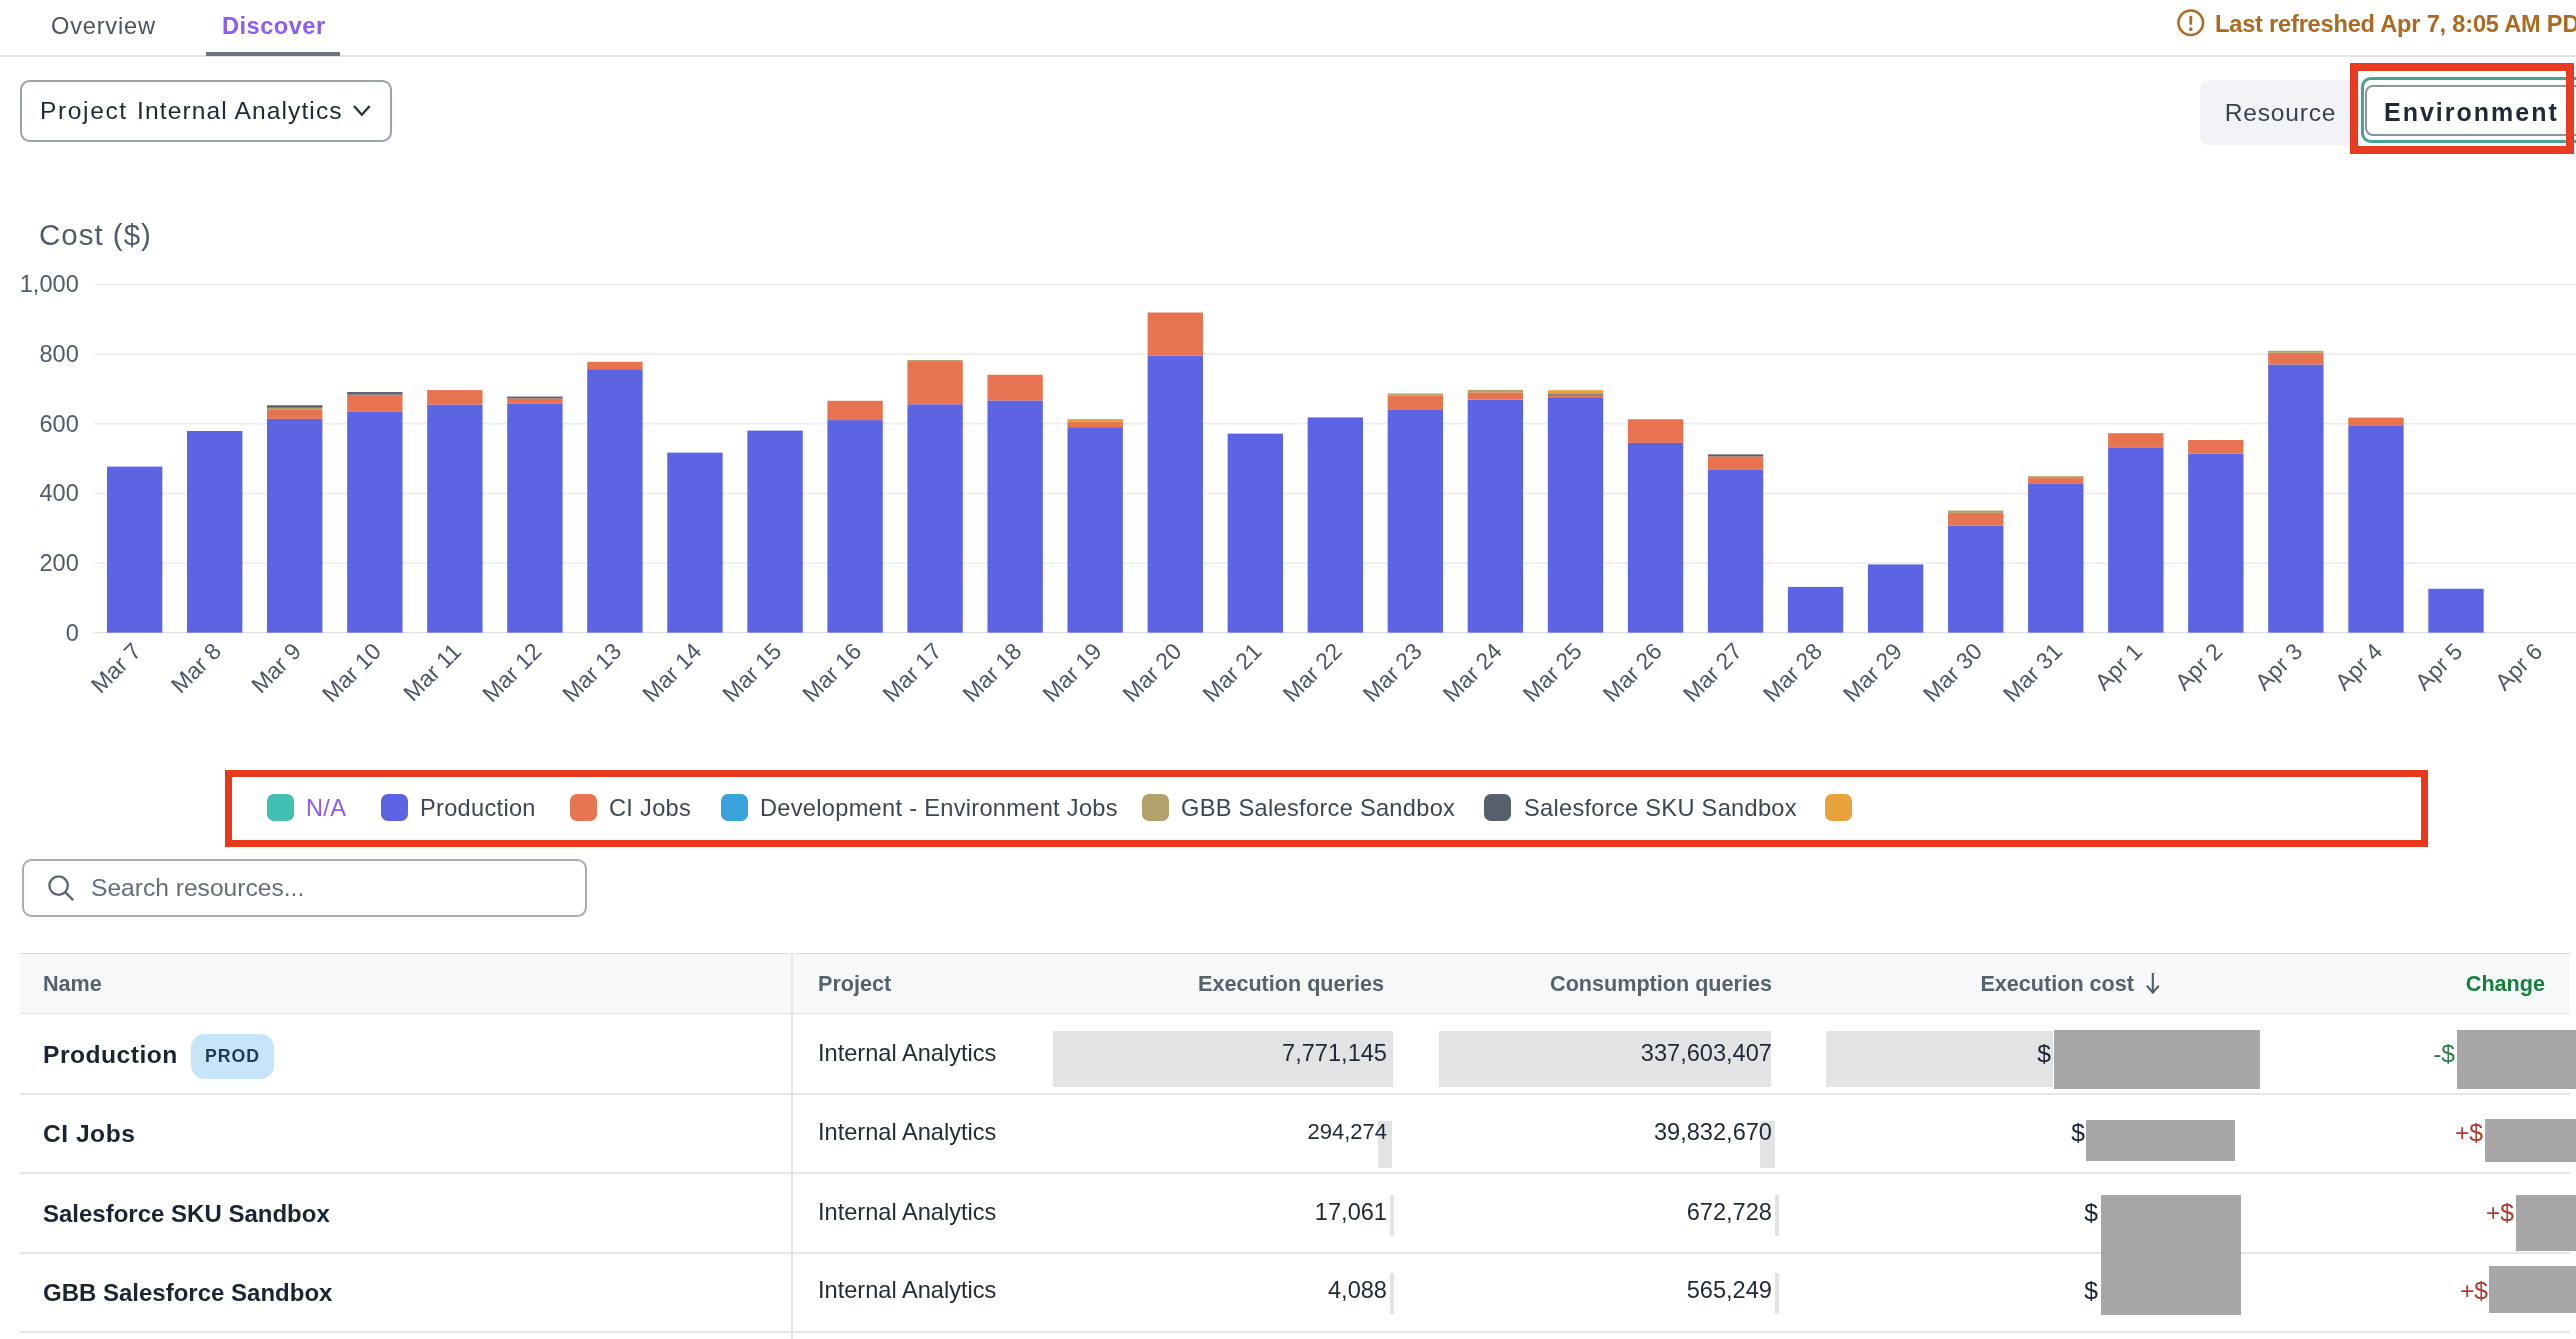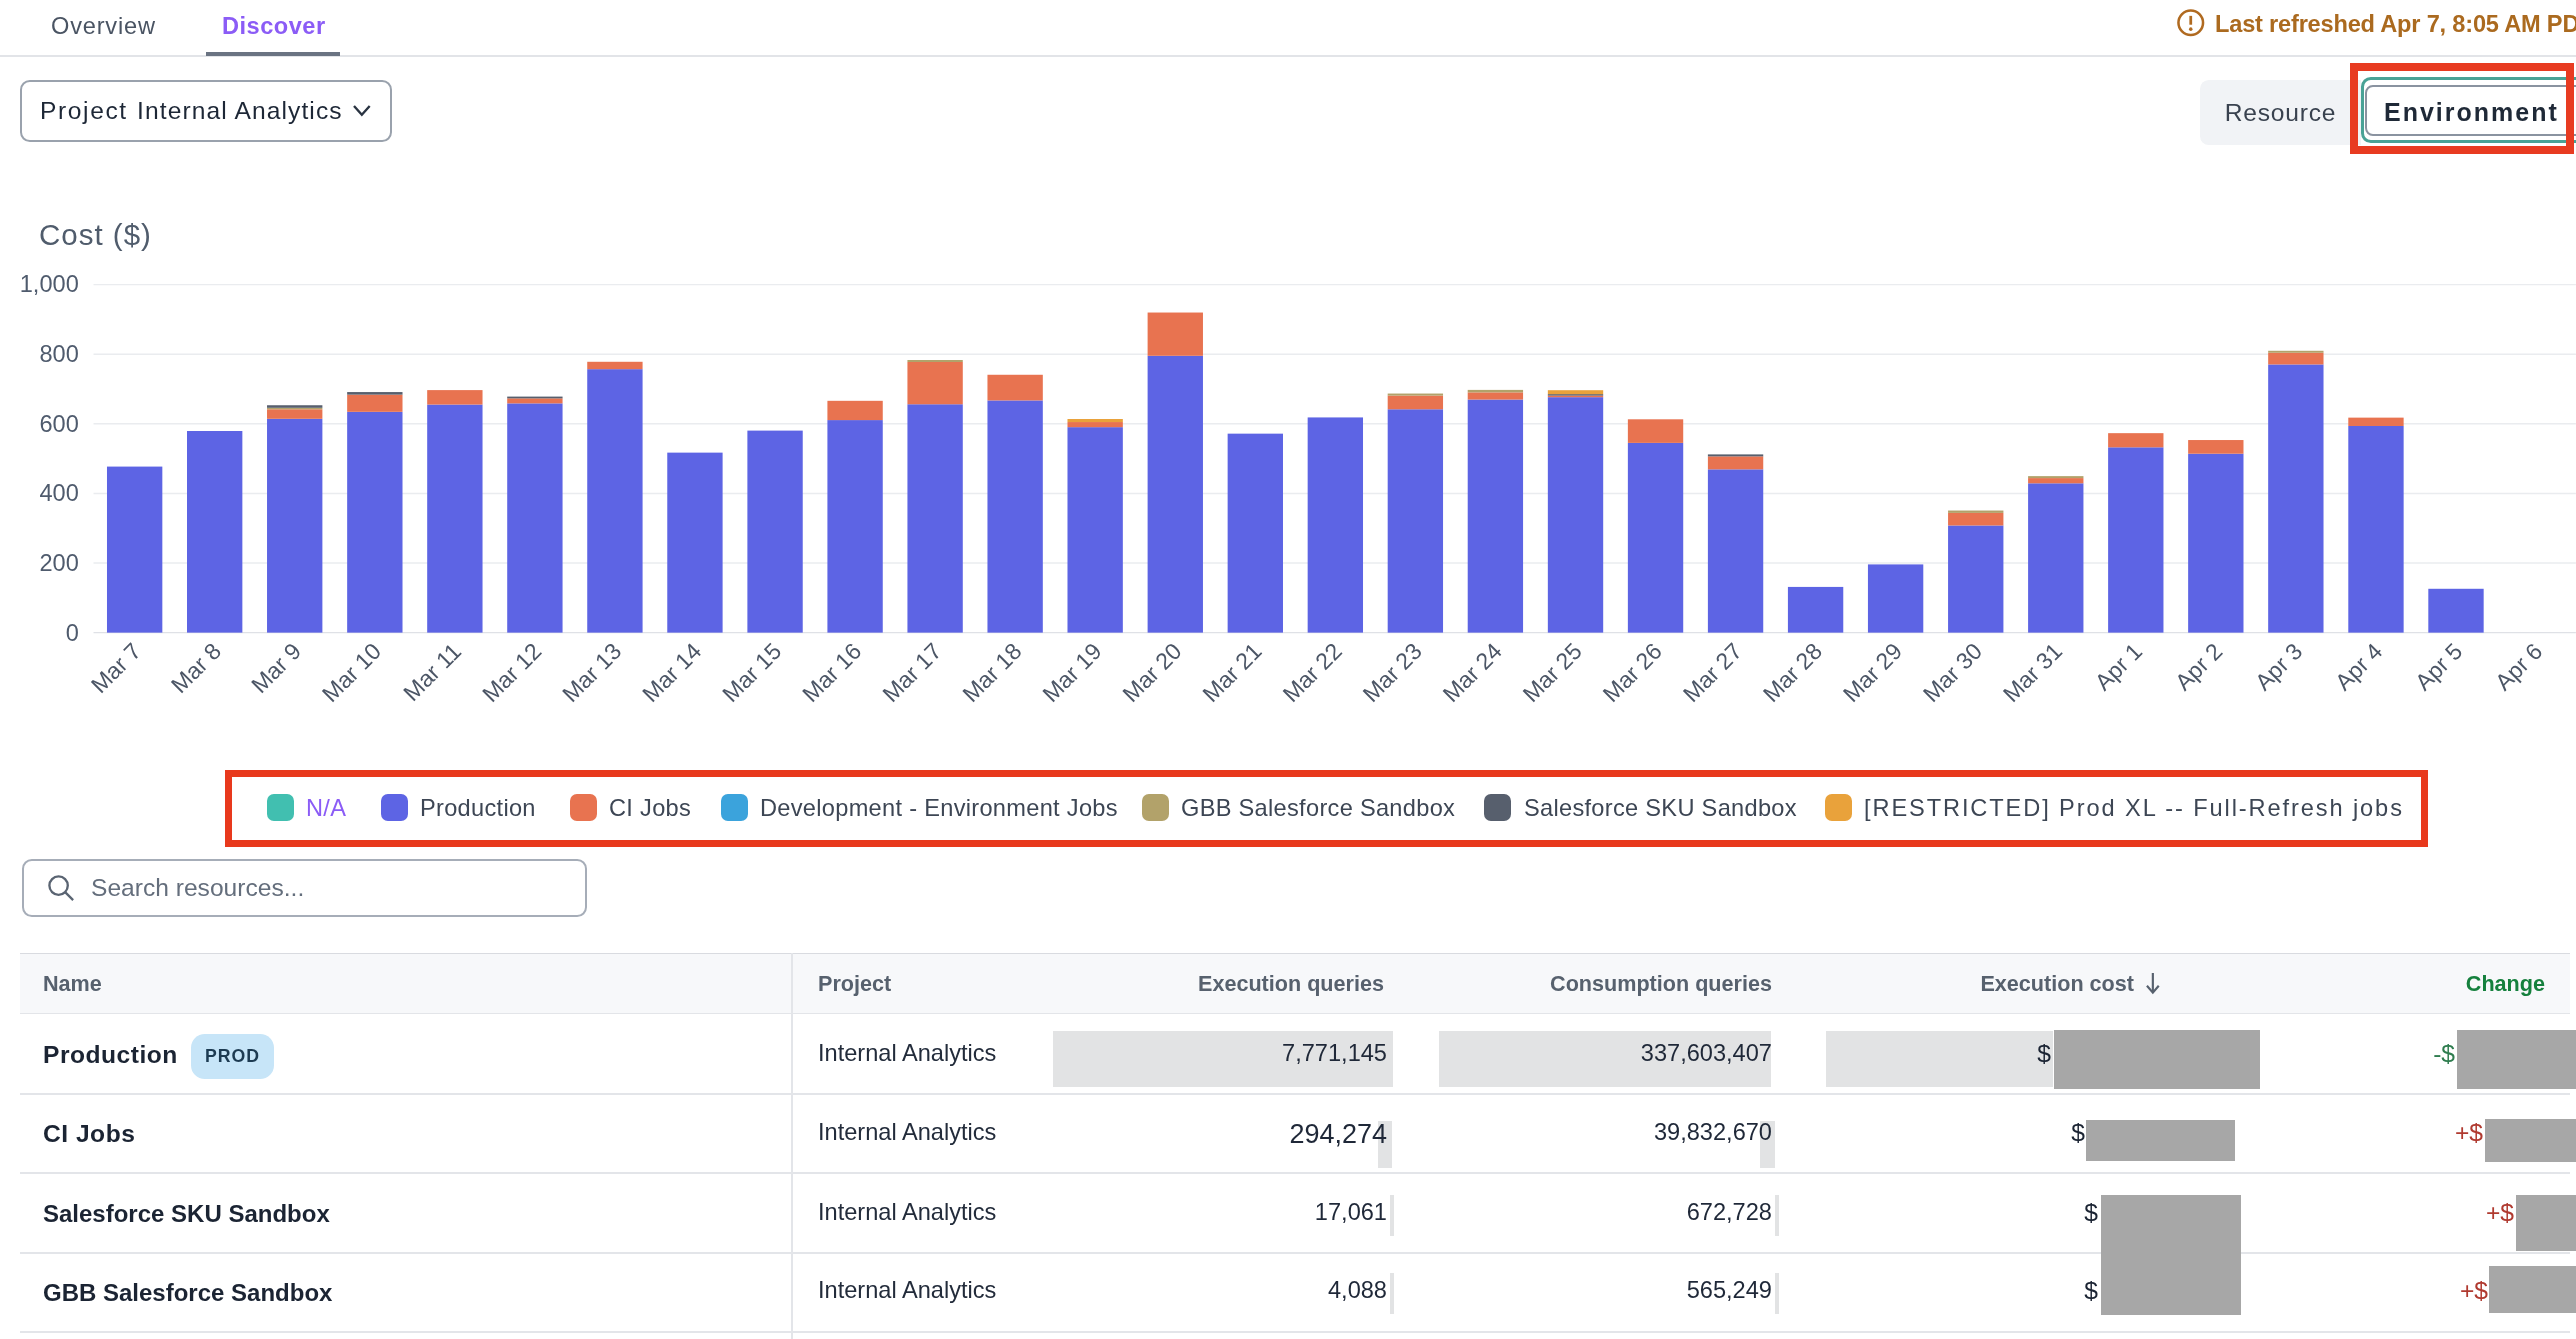--- a/index.html
+++ b/index.html
@@ -155,21 +155,20 @@
 <div style="position:absolute;left:420px;top:795px;font-size:23.6px;letter-spacing:0.3px;color:#3d4654;white-space:nowrap;">Production</div>
 <div style="position:absolute;left:570px;top:794px;width:26.5px;height:26.5px;border-radius:6.9px;background:#e87350;"></div>
 <div style="position:absolute;left:609px;top:795px;font-size:23.6px;letter-spacing:0.3px;color:#3d4654;white-space:nowrap;">CI Jobs</div>
 <div style="position:absolute;left:721px;top:794px;width:26.5px;height:26.5px;border-radius:6.9px;background:#3ba3dc;"></div>
 <div style="position:absolute;left:760px;top:795px;font-size:23.6px;letter-spacing:0.3px;color:#3d4654;white-space:nowrap;">Development - Environment Jobs</div>
 <div style="position:absolute;left:1142px;top:794px;width:26.5px;height:26.5px;border-radius:6.9px;background:#b2a26a;"></div>
 <div style="position:absolute;left:1181px;top:795px;font-size:23.6px;letter-spacing:0.3px;color:#3d4654;white-space:nowrap;">GBB Salesforce Sandbox</div>
 <div style="position:absolute;left:1484px;top:794px;width:26.5px;height:26.5px;border-radius:6.9px;background:#575f6d;"></div>
 <div style="position:absolute;left:1524px;top:795px;font-size:23.6px;letter-spacing:0.3px;color:#3d4654;white-space:nowrap;">Salesforce SKU Sandbox</div>
 <div style="position:absolute;left:1825px;top:794px;width:26.5px;height:26.5px;border-radius:6.9px;background:#e9a23b;"></div>
-<div style="position:absolute;left:1864px;top:795px;font-size:23.6px;letter-spacing:1.9px;color:#3d4654;white-space:nowrap;">[RESTRICTED] Prod XL -- Full-Refresh jobs</div>
 <div class="abs" style="left:225px;top:770px;width:2203px;height:77px;border:7.9px solid #e8391d;"></div>
 
 <div class="abs" style="left:21.6px;top:859px;width:565px;height:58px;border:2px solid #a6adb8;border-radius:9.8px;"></div>
 <svg class="abs" style="left:46px;top:873px;" width="31" height="31" viewBox="0 0 32 32">
   <circle cx="13" cy="13" r="9.5" fill="none" stroke="#5a6472" stroke-width="2.4"></circle>
   <line x1="20" y1="20" x2="28" y2="28" stroke="#5a6472" stroke-width="2.4"></line>
 </svg>
 <div class="abs" style="left:91px;top:874px;font-size:24.6px;color:#646e7c;">Search resources...</div>
 
 <div class="abs" style="left:19.7px;top:953px;width:2550px;height:61px;background:#f7f8fa;border-top:1.5px solid #d9dbe0;border-bottom:1.5px solid #e3e5e9;"></div>
@@ -200,21 +199,21 @@
 <div class="abs" style="left:1477px;top:1040px;width:295px;text-align:right;font-size:23.6px;color:#1f2838;">337,603,407</div>
 <div class="abs" style="left:1826px;top:1031px;width:227px;height:56px;background:#e2e3e4;"></div>
 <div class="abs" style="left:1916px;top:1040px;width:135px;text-align:right;font-size:24.6px;color:#1b2433;">$</div>
 <div class="abs" style="left:2054px;top:1030px;width:206px;height:59px;background:#a7a7a7;"></div>
 <div class="abs" style="left:2379px;top:1040px;width:76px;text-align:right;font-size:24.6px;color:#2f7d4f;">-$</div>
 <div class="abs" style="left:2457px;top:1030px;width:120px;height:59px;background:#a7a7a7;"></div>
 
 <div class="abs" style="left:43px;top:1120px;font-size:24.6px;letter-spacing:0.5px;font-weight:bold;color:#1b2433;">CI Jobs</div>
 <div class="abs" style="left:818px;top:1119px;font-size:23.6px;color:#232c3b;">Internal Analytics</div>
 <div class="abs" style="left:1378px;top:1121px;width:13.8px;height:47px;background:#e2e3e4;"></div>
-<div class="abs" style="left:1092px;top:1119px;width:295px;text-align:right;font-size:27px;color:#1f2838;">294,274</div>
+<div class="abs" style="left:1092px;top:1119px;width:295px;text-align:right;font-size:22px;color:#1f2838;">294,274</div>
 <div class="abs" style="left:1760px;top:1121px;width:14.7px;height:47px;background:#e2e3e4;"></div>
 <div class="abs" style="left:1477px;top:1119px;width:295px;text-align:right;font-size:23.6px;color:#1f2838;">39,832,670</div>
 <div class="abs" style="left:1950px;top:1119px;width:135px;text-align:right;font-size:24.6px;color:#1b2433;">$</div>
 <div class="abs" style="left:2086px;top:1120px;width:149px;height:41px;background:#a7a7a7;"></div>
 <div class="abs" style="left:2407px;top:1119px;width:76px;text-align:right;font-size:24.6px;color:#b03a30;">+$</div>
 <div class="abs" style="left:2485px;top:1119px;width:91px;height:43px;background:#a7a7a7;"></div>
 
 <div class="abs" style="left:43px;top:1200px;font-size:24px;font-weight:bold;color:#1b2433;">Salesforce SKU Sandbox</div>
 <div class="abs" style="left:818px;top:1199px;font-size:23.6px;color:#232c3b;">Internal Analytics</div>
 <div class="abs" style="left:1390px;top:1195px;width:3.9px;height:41px;background:#e2e3e4;"></div>

